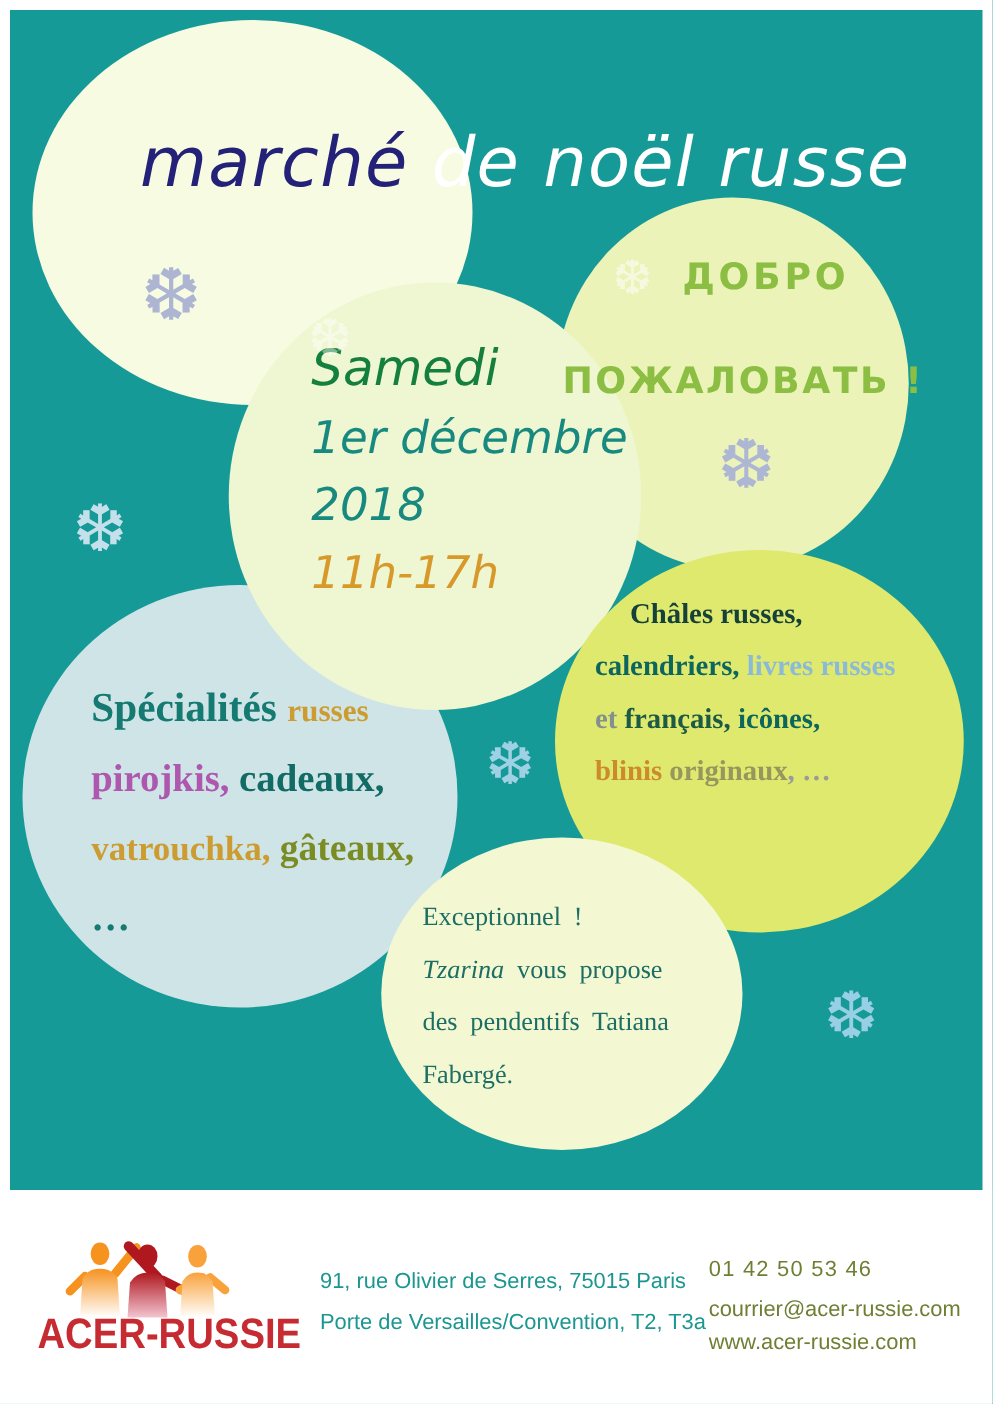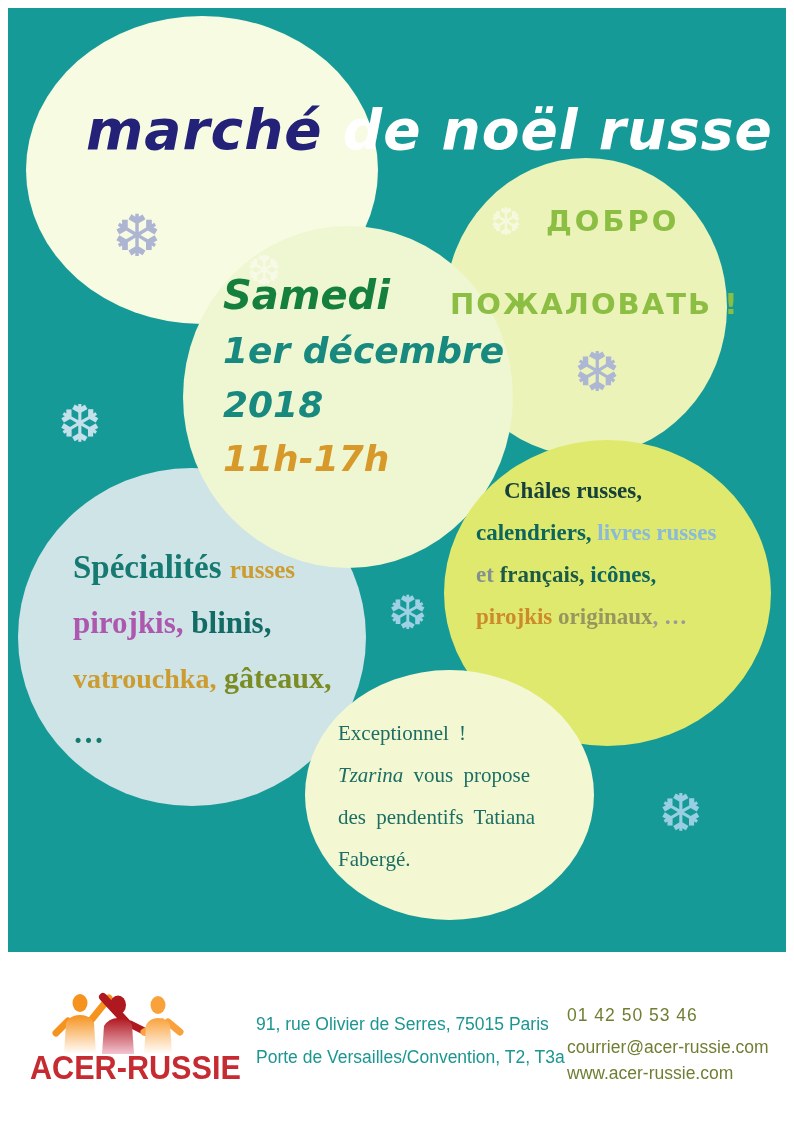--- a/index.html
+++ b/index.html
@@ -6,21 +6,21 @@
   .poster{position:relative;width:794px;height:1123px;background:#ffffff;overflow:hidden;
           font-family:"Liberation Sans",sans-serif;}
   .teal{position:absolute;left:8px;top:8px;width:778px;height:944px;background:#169a97;}
   .circle{position:absolute;border-radius:50%;}
   .c-big{left:26px;top:16px;width:352px;height:308px;background:#f7fbe1;z-index:1;}
   .c-dobro{left:445px;top:158px;width:282px;height:298px;background:#ebf3b8;z-index:1;}
   .c-spec{left:18px;top:468px;width:348px;height:338px;background:#cfe4e6;z-index:1;}
   .c-samedi{left:183px;top:226px;width:330px;height:342px;background:#eff6d2;z-index:2;}
   .c-chales{left:444px;top:440px;width:327px;height:306px;background:#dfe96d;z-index:3;}
   .c-exc{left:305px;top:670px;width:289px;height:250px;background:#f3f8d2;z-index:4;}
-  .hand{font-family:"DejaVu Sans",sans-serif;font-style:italic;font-weight:bold;}
+  .hand{font-family:"DejaVu Sans",sans-serif;font-style:italic;font-weight:normal;margin-left:26px;}
   .title{position:absolute;left:86px;top:98px;z-index:5;font-size:55px;white-space:nowrap;letter-spacing:1px;}
   .samedi-block{position:absolute;left:223px;top:272px;z-index:5;}
   .samedi-block .l1{font-size:40px;margin-bottom:12px;}
   .samedi-block .l2,.samedi-block .l3,.samedi-block .l4{font-size:36px;margin-bottom:13px;}
   .dobro1{position:absolute;left:546px;top:204px;z-index:5;font-size:29px;font-weight:bold;
           font-family:"DejaVu Sans",sans-serif;letter-spacing:3px;white-space:nowrap;}
   .dobro2{position:absolute;left:450px;top:287px;z-index:5;font-size:29px;font-weight:bold;
           font-family:"DejaVu Sans",sans-serif;letter-spacing:2px;white-space:nowrap;}
   .serifblock{font-family:"Liberation Serif",serif;font-weight:bold;white-space:nowrap;}
   .chales-block{position:absolute;left:476px;top:470px;z-index:5;font-size:23px;line-height:42px;}
@@ -78,30 +78,30 @@
     <div class="indent">
       <span style="color:#16413a">Châles russes,</span>
     </div>
     <div>
       <span style="color:#0d665e">calendriers, </span><span style="color:#8abad8">livres russes</span>
     </div>
     <div>
       <span style="color:#849090">et </span><span style="color:#1d5a45">français, </span><span style="color:#0d665e">icônes,</span>
     </div>
     <div>
-      <span style="color:#cc8a2c">pirojkis </span><span style="color:#96965e">originaux</span><span style="color:#9a9a9a">,  …</span>
+      <span style="color:#cc8a2c">blinis </span><span style="color:#96965e">originaux</span><span style="color:#9a9a9a">,  …</span>
     </div>
   </div>
 
   <div class="spec-block serifblock">
     <div>
       <span style="color:#157a72;font-size:33px">Spécialités </span><span style="color:#cc9c30;font-size:25px">russes</span>
     </div>
     <div>
-      <span style="color:#ad58ae;font-size:31px">pirojkis,</span><span style="color:#136b65;font-size:31px"> blinis,</span>
+      <span style="color:#ad58ae;font-size:31px">pirojkis,</span><span style="color:#136b65;font-size:31px"> cadeaux,</span>
     </div>
     <div>
       <span style="color:#cc9c30;font-size:28px">vatrouchka,</span><span style="color:#7b8c24;font-size:30px"> gâteaux,</span>
     </div>
     <div>
       <span style="color:#157a72;font-size:31px">…</span>
     </div>
   </div>
 
   <div class="exc-block">

